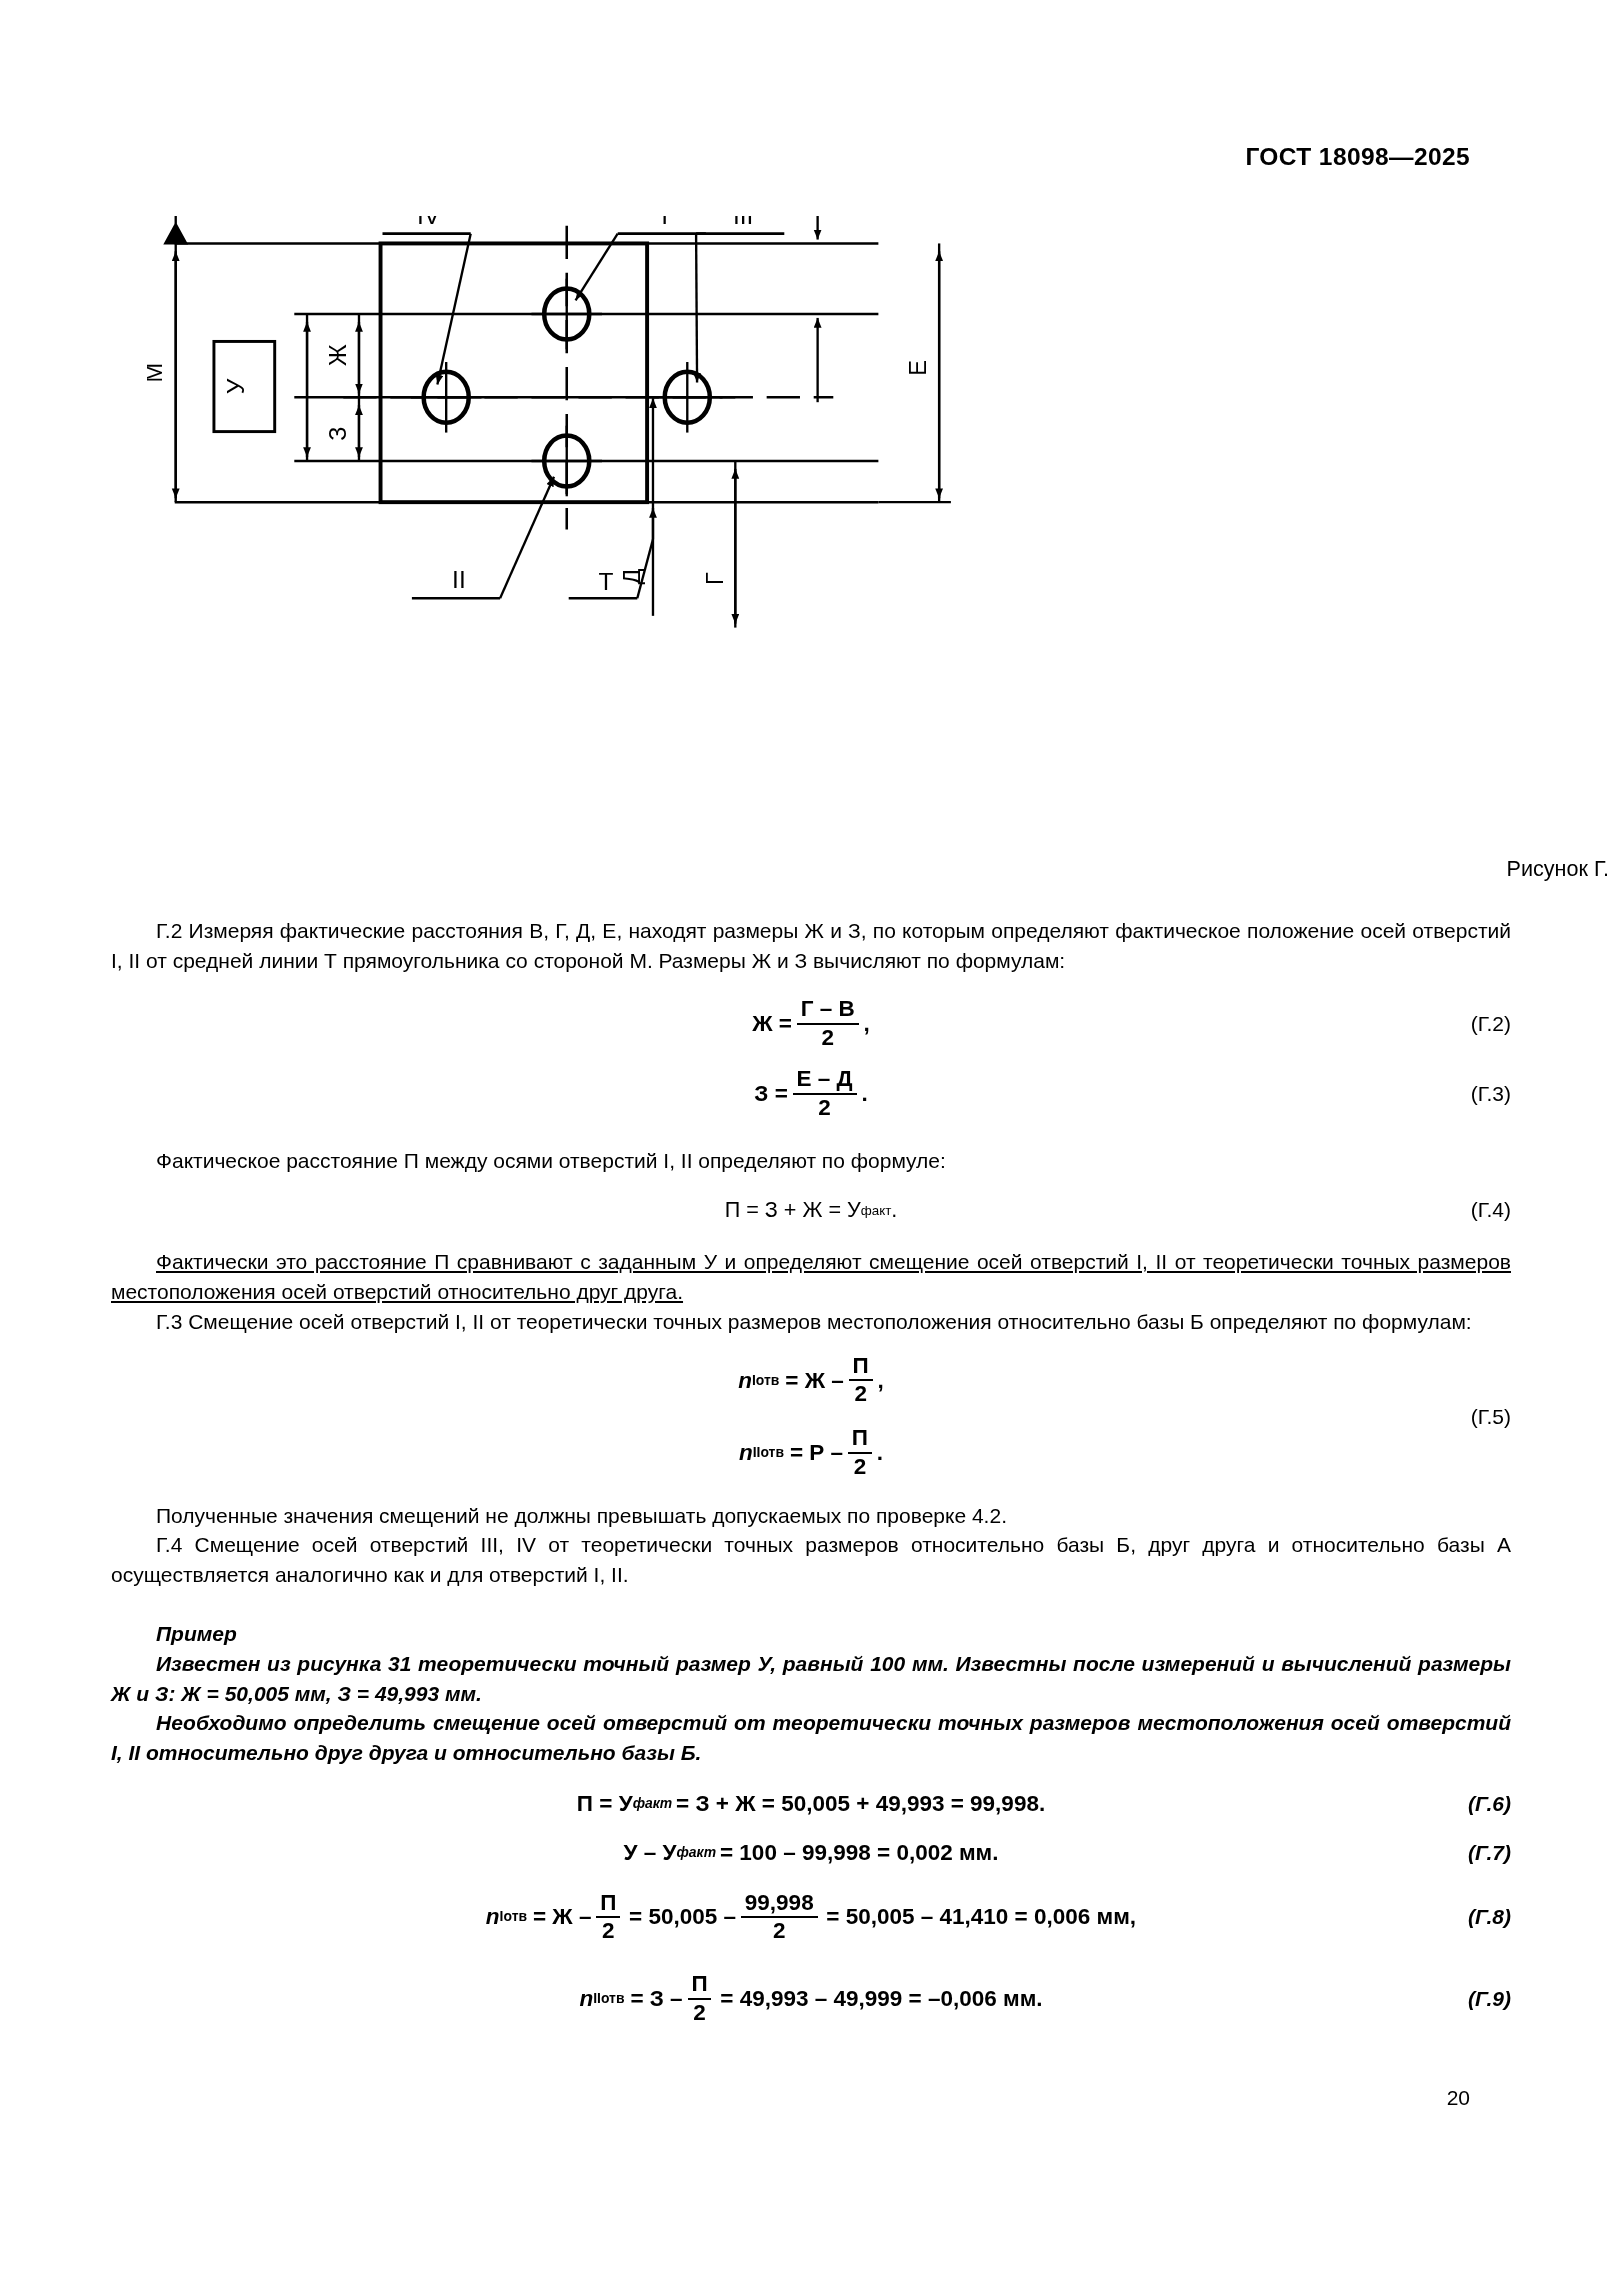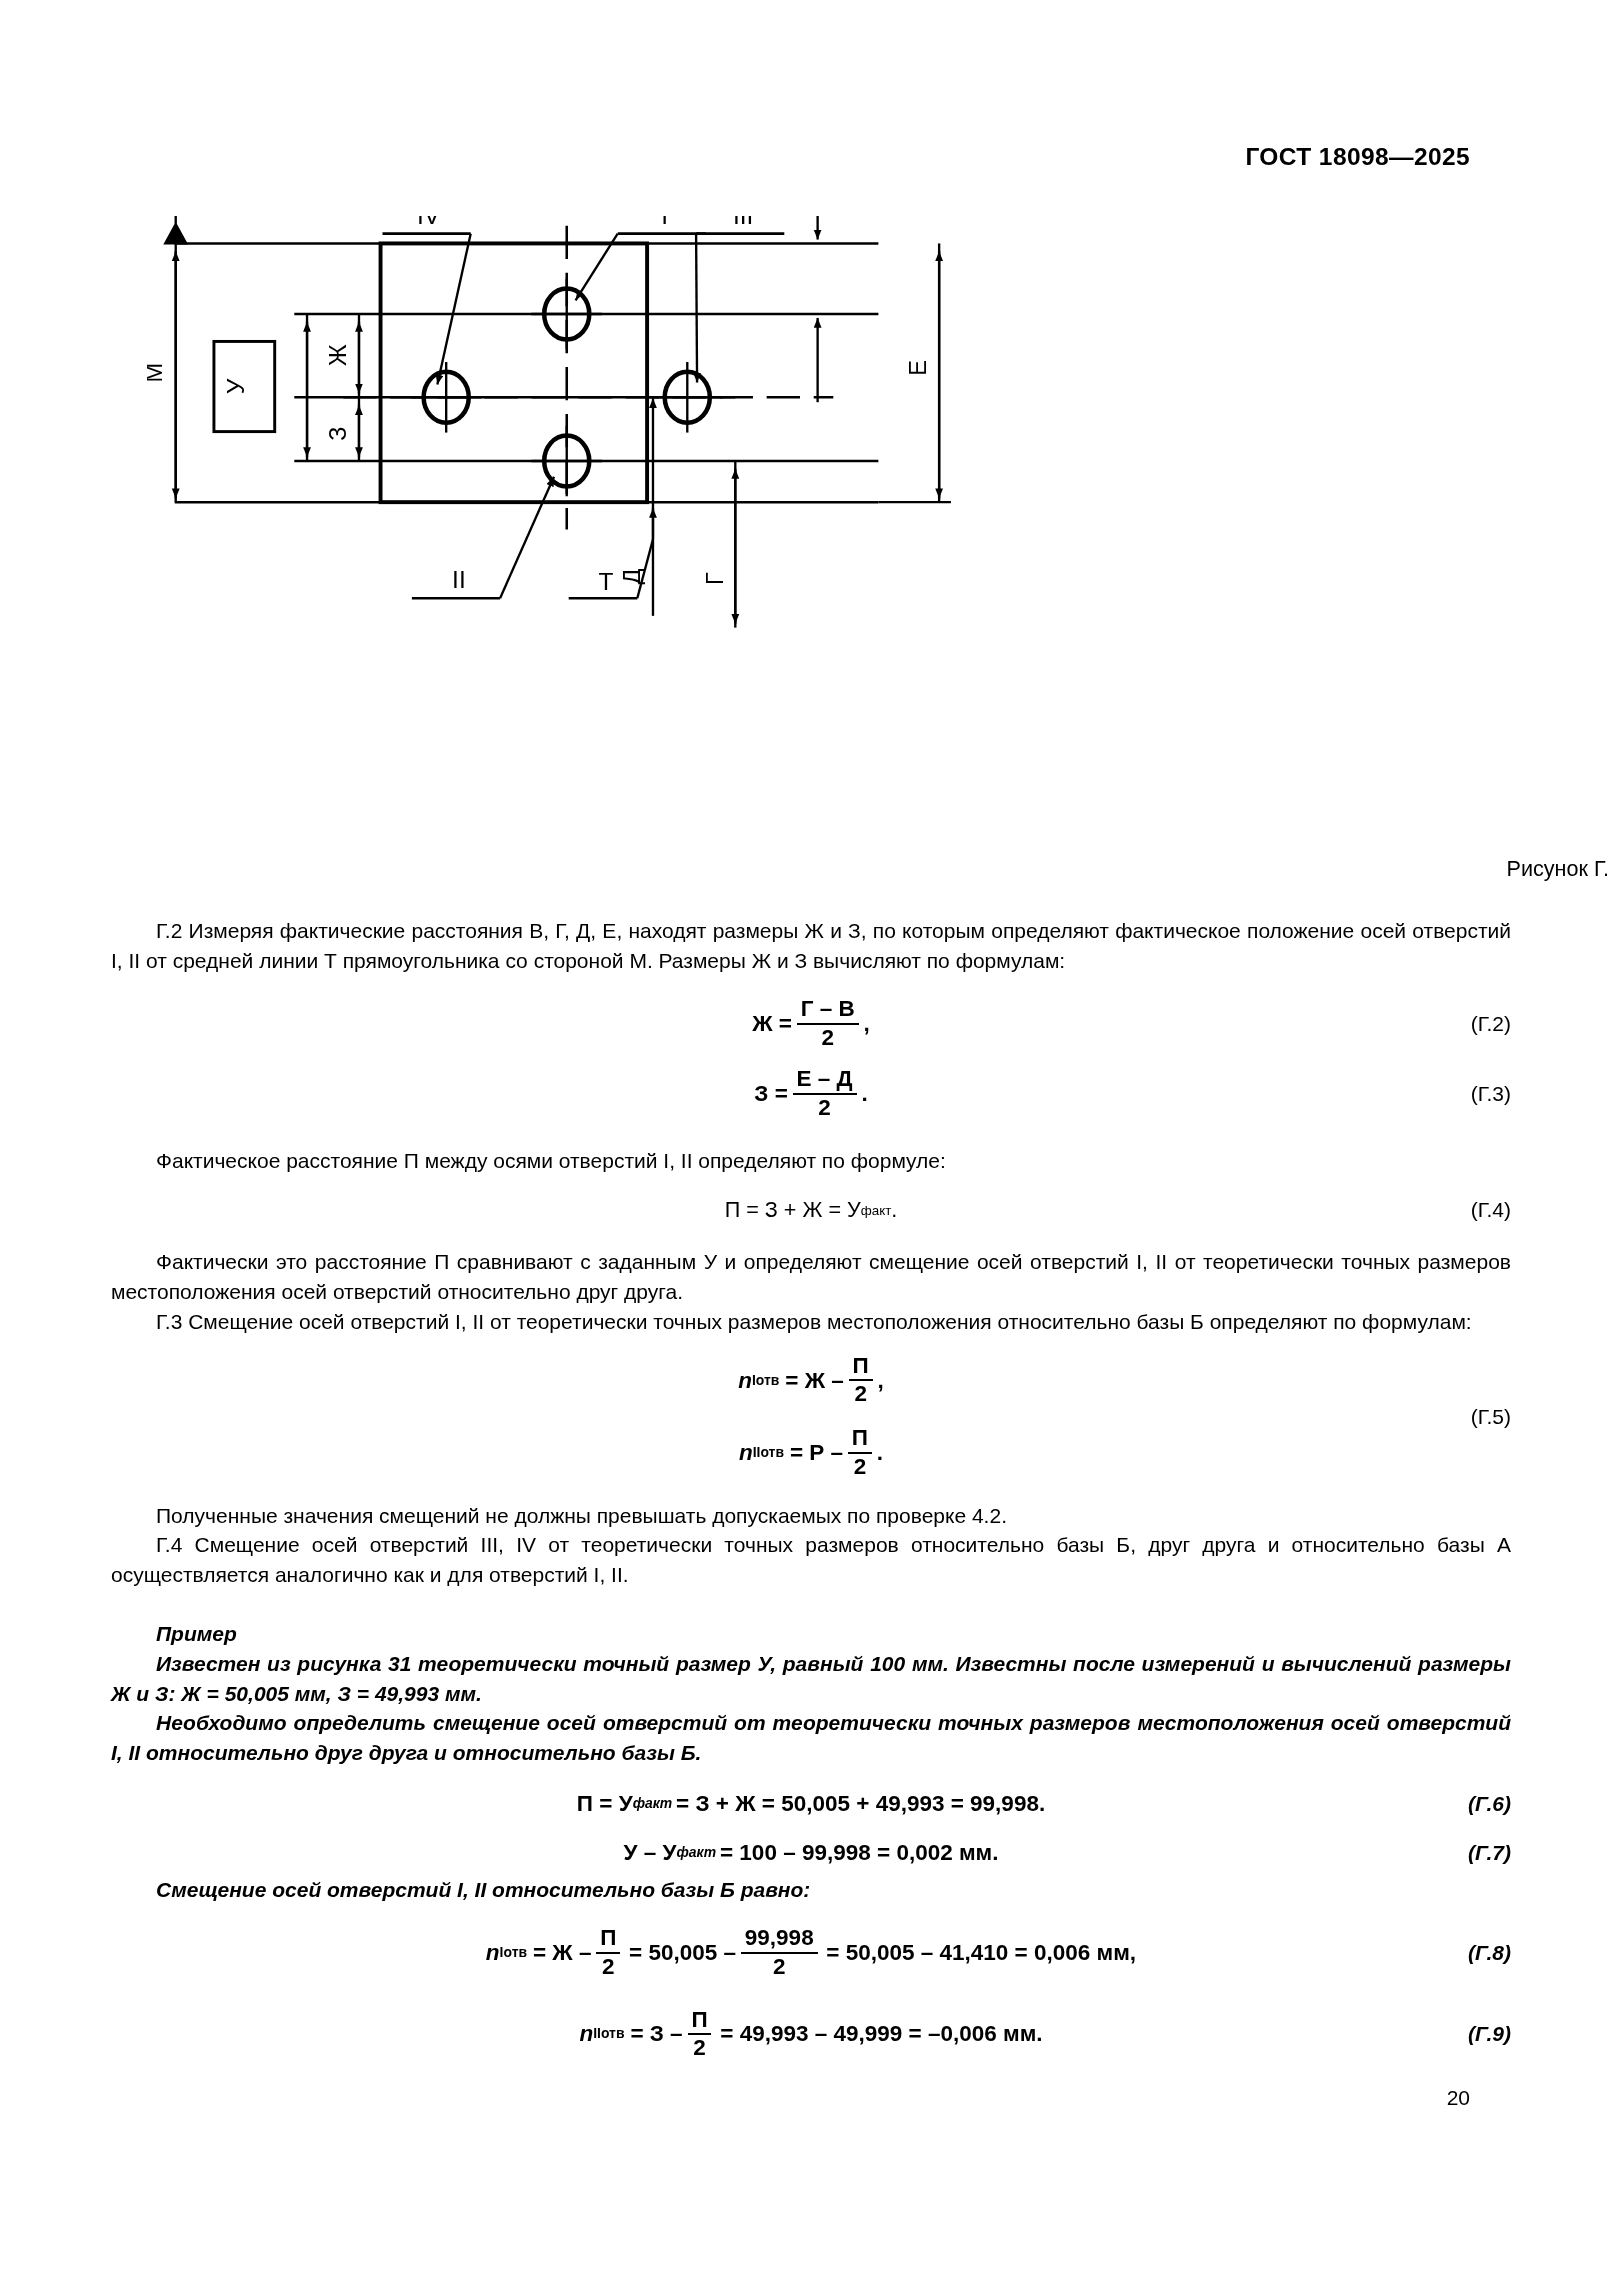--- a/index.html
+++ b/index.html
@@ -278,21 +278,21 @@
 
     <div class="frow" style="margin-top:19.6px;">
       <span class="fbody" style="font-weight:normal;font-size:21.6px;">
         <span>П = З + Ж = У</span>
           <sub>факт</sub>
           <span>.</span>
       </span>
       <span class="fnum">(Г.4)</span>
     </div>
 
-    <p class="ind" style="margin-top:21.6px;">Фактически это расстояние П сравнивают с заданным У и определяют смещение осей отверстий I, II от теоретически точных размеров местоположения осей отверстий относительно друг друга.</p>
+    <p class="ind" style="margin-top:21.6px;text-decoration:underline;">Фактически это расстояние П сравнивают с заданным У и определяют смещение осей отверстий I, II от теоретически точных размеров местоположения осей отверстий относительно друг друга.</p>
     <p class="ind">Г.3 Смещение осей отверстий I, II от теоретически точных размеров местоположения относительно базы Б определяют по формулам:</p>
 
     <div style="position:relative;margin-top:17.6px;">
       <div class="frow">
         <span class="fbody">
           <span class="it">n</span>
             <sub>Iотв</sub>
           <span style="margin-left:5.9px;">= Ж –</span>
           <span class="frac">
             <span class="num">П</span>
@@ -335,21 +335,20 @@
 
     <div class="frow" style="margin-top:17.6px;">
       <span class="fbody">
         <span>У – У</span>
           <sub class="it">факт</sub>
           <span style="margin-left:3.9px;">= 100 – 99,998 = 0,002 мм.</span>
       </span>
       <span class="fnum em">(Г.7)</span>
     </div>
 
-    <p class="ind em" style="margin-top:5.9px;">Смещение осей отверстий I, II относительно базы Б равно:</p>
 
     <div class="frow" style="margin-top:21.6px;">
       <span class="fbody">
         <span class="it">n</span>
           <sub>Iотв</sub>
         <span style="margin-left:5.9px;">= Ж –</span>
         <span class="frac">
           <span class="num">П</span>
           <span class="den">2</span>
         </span>

